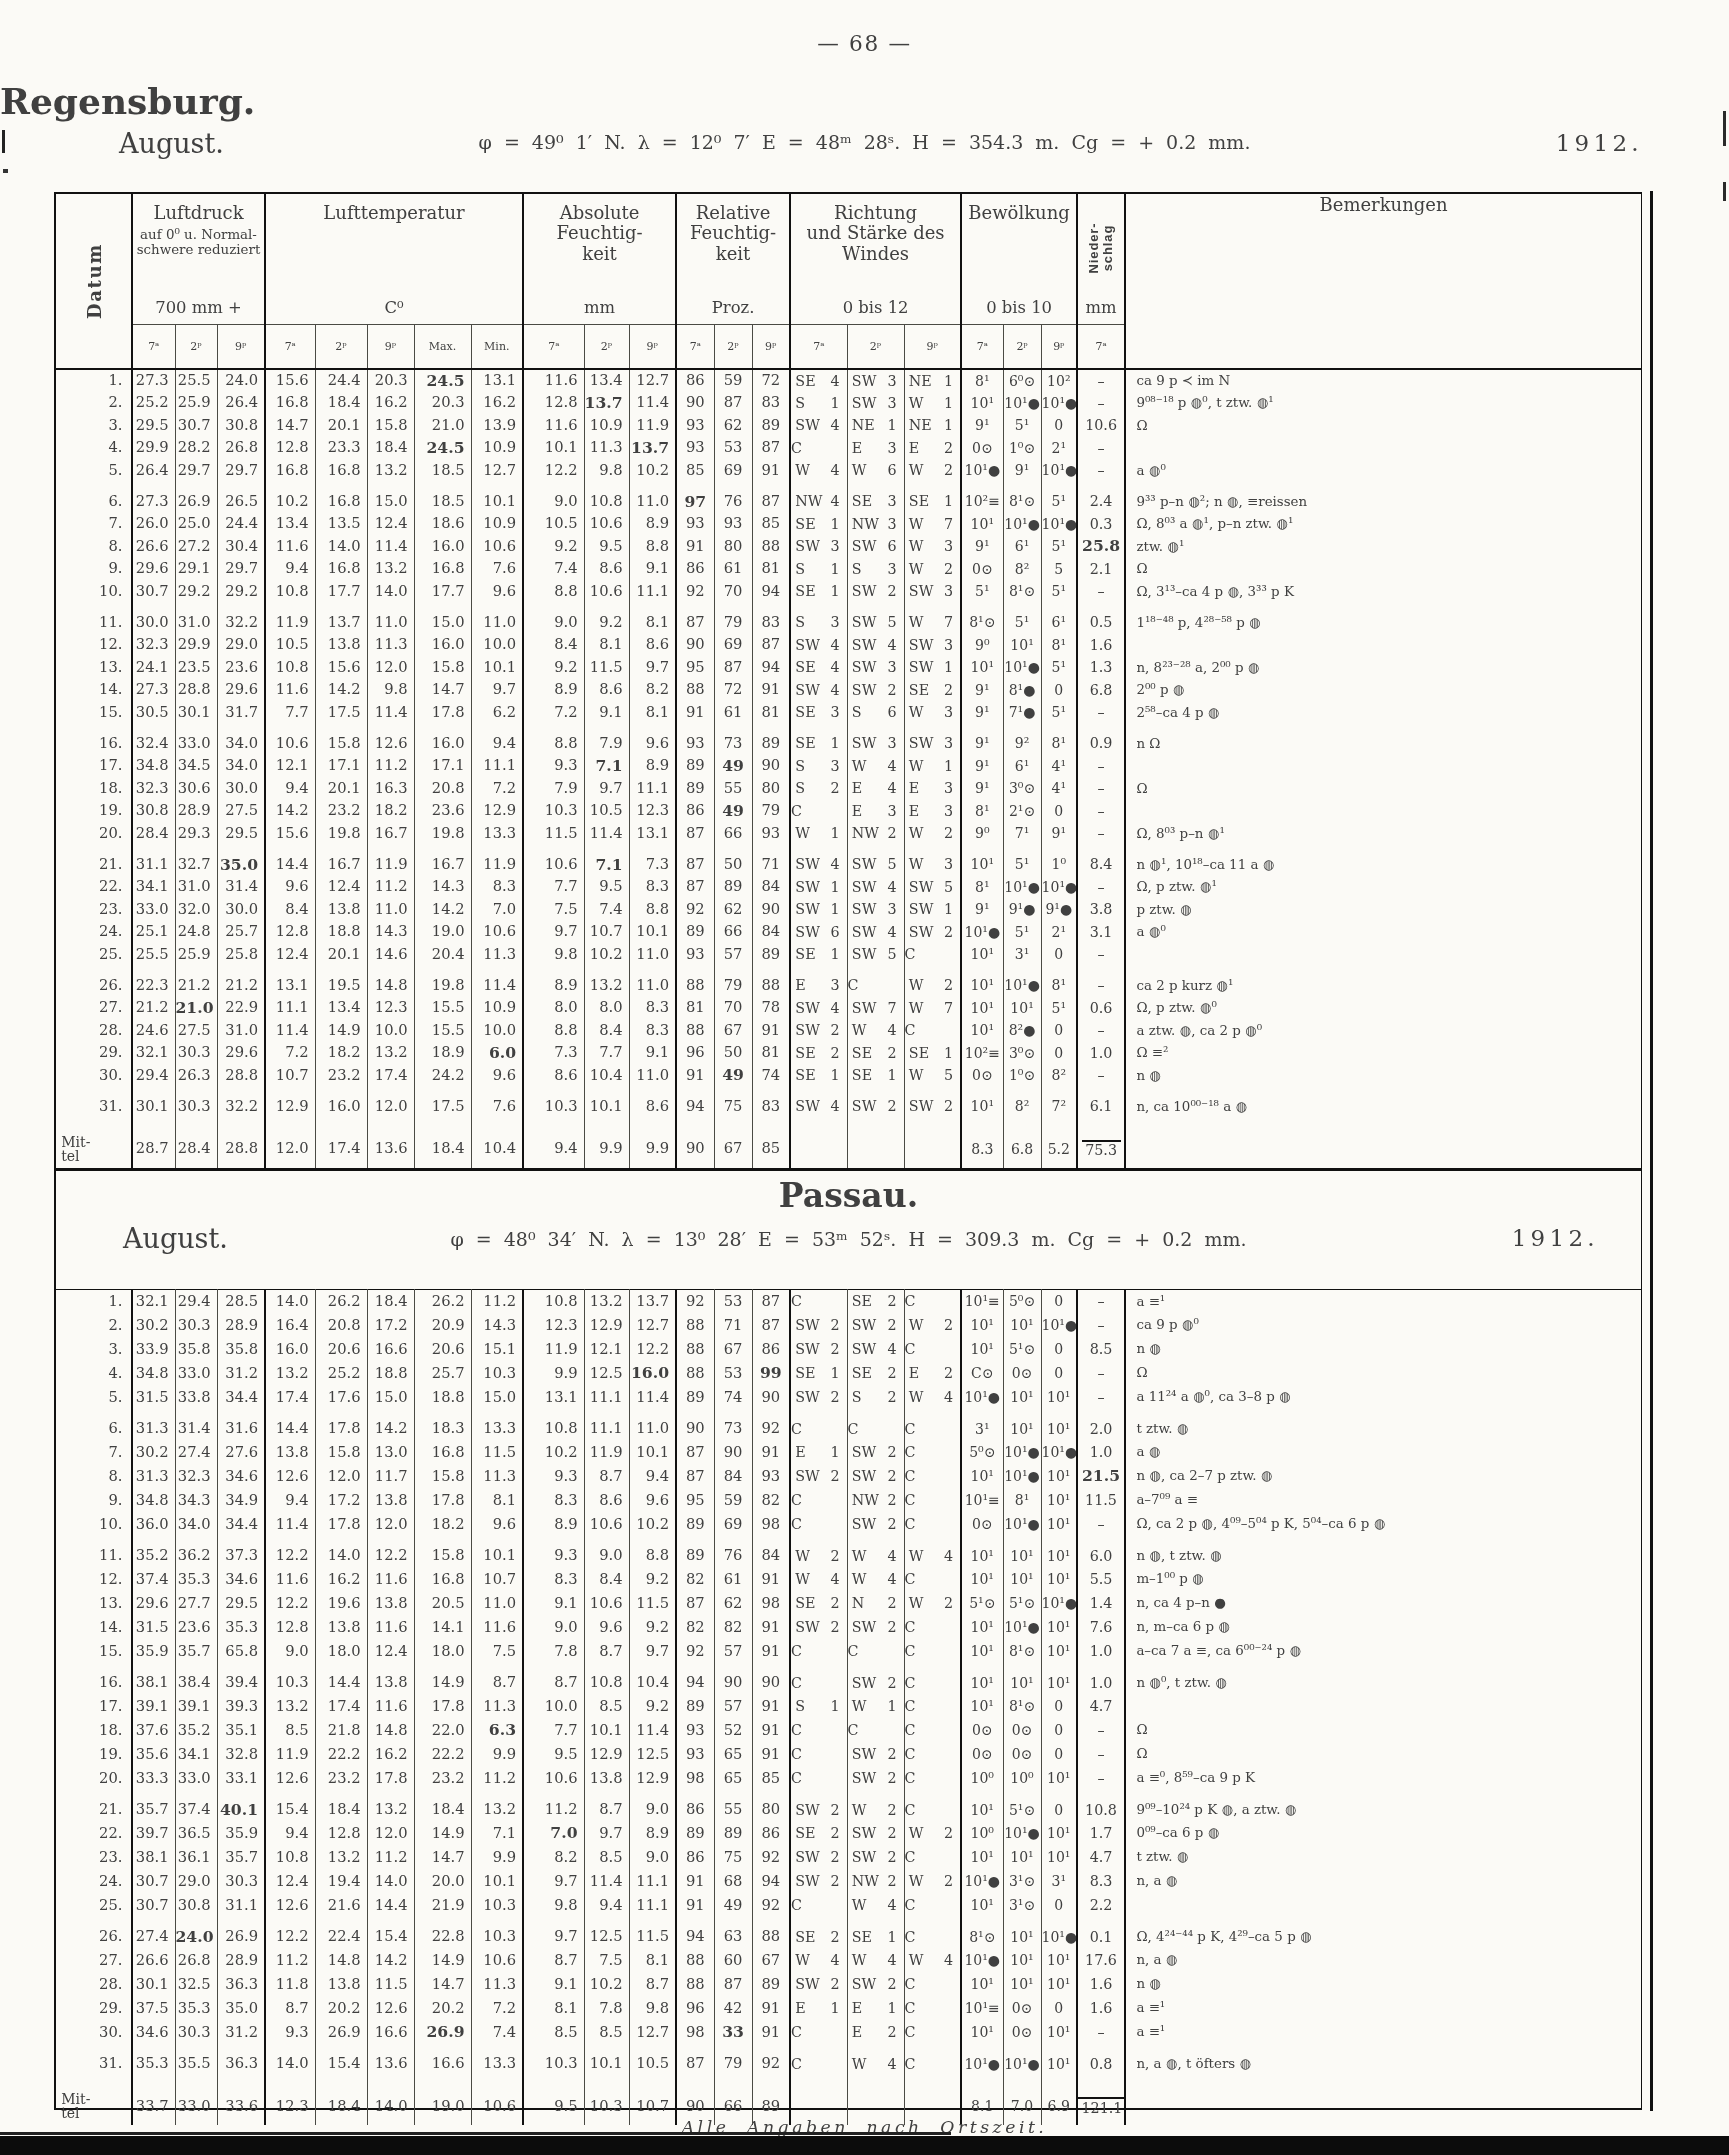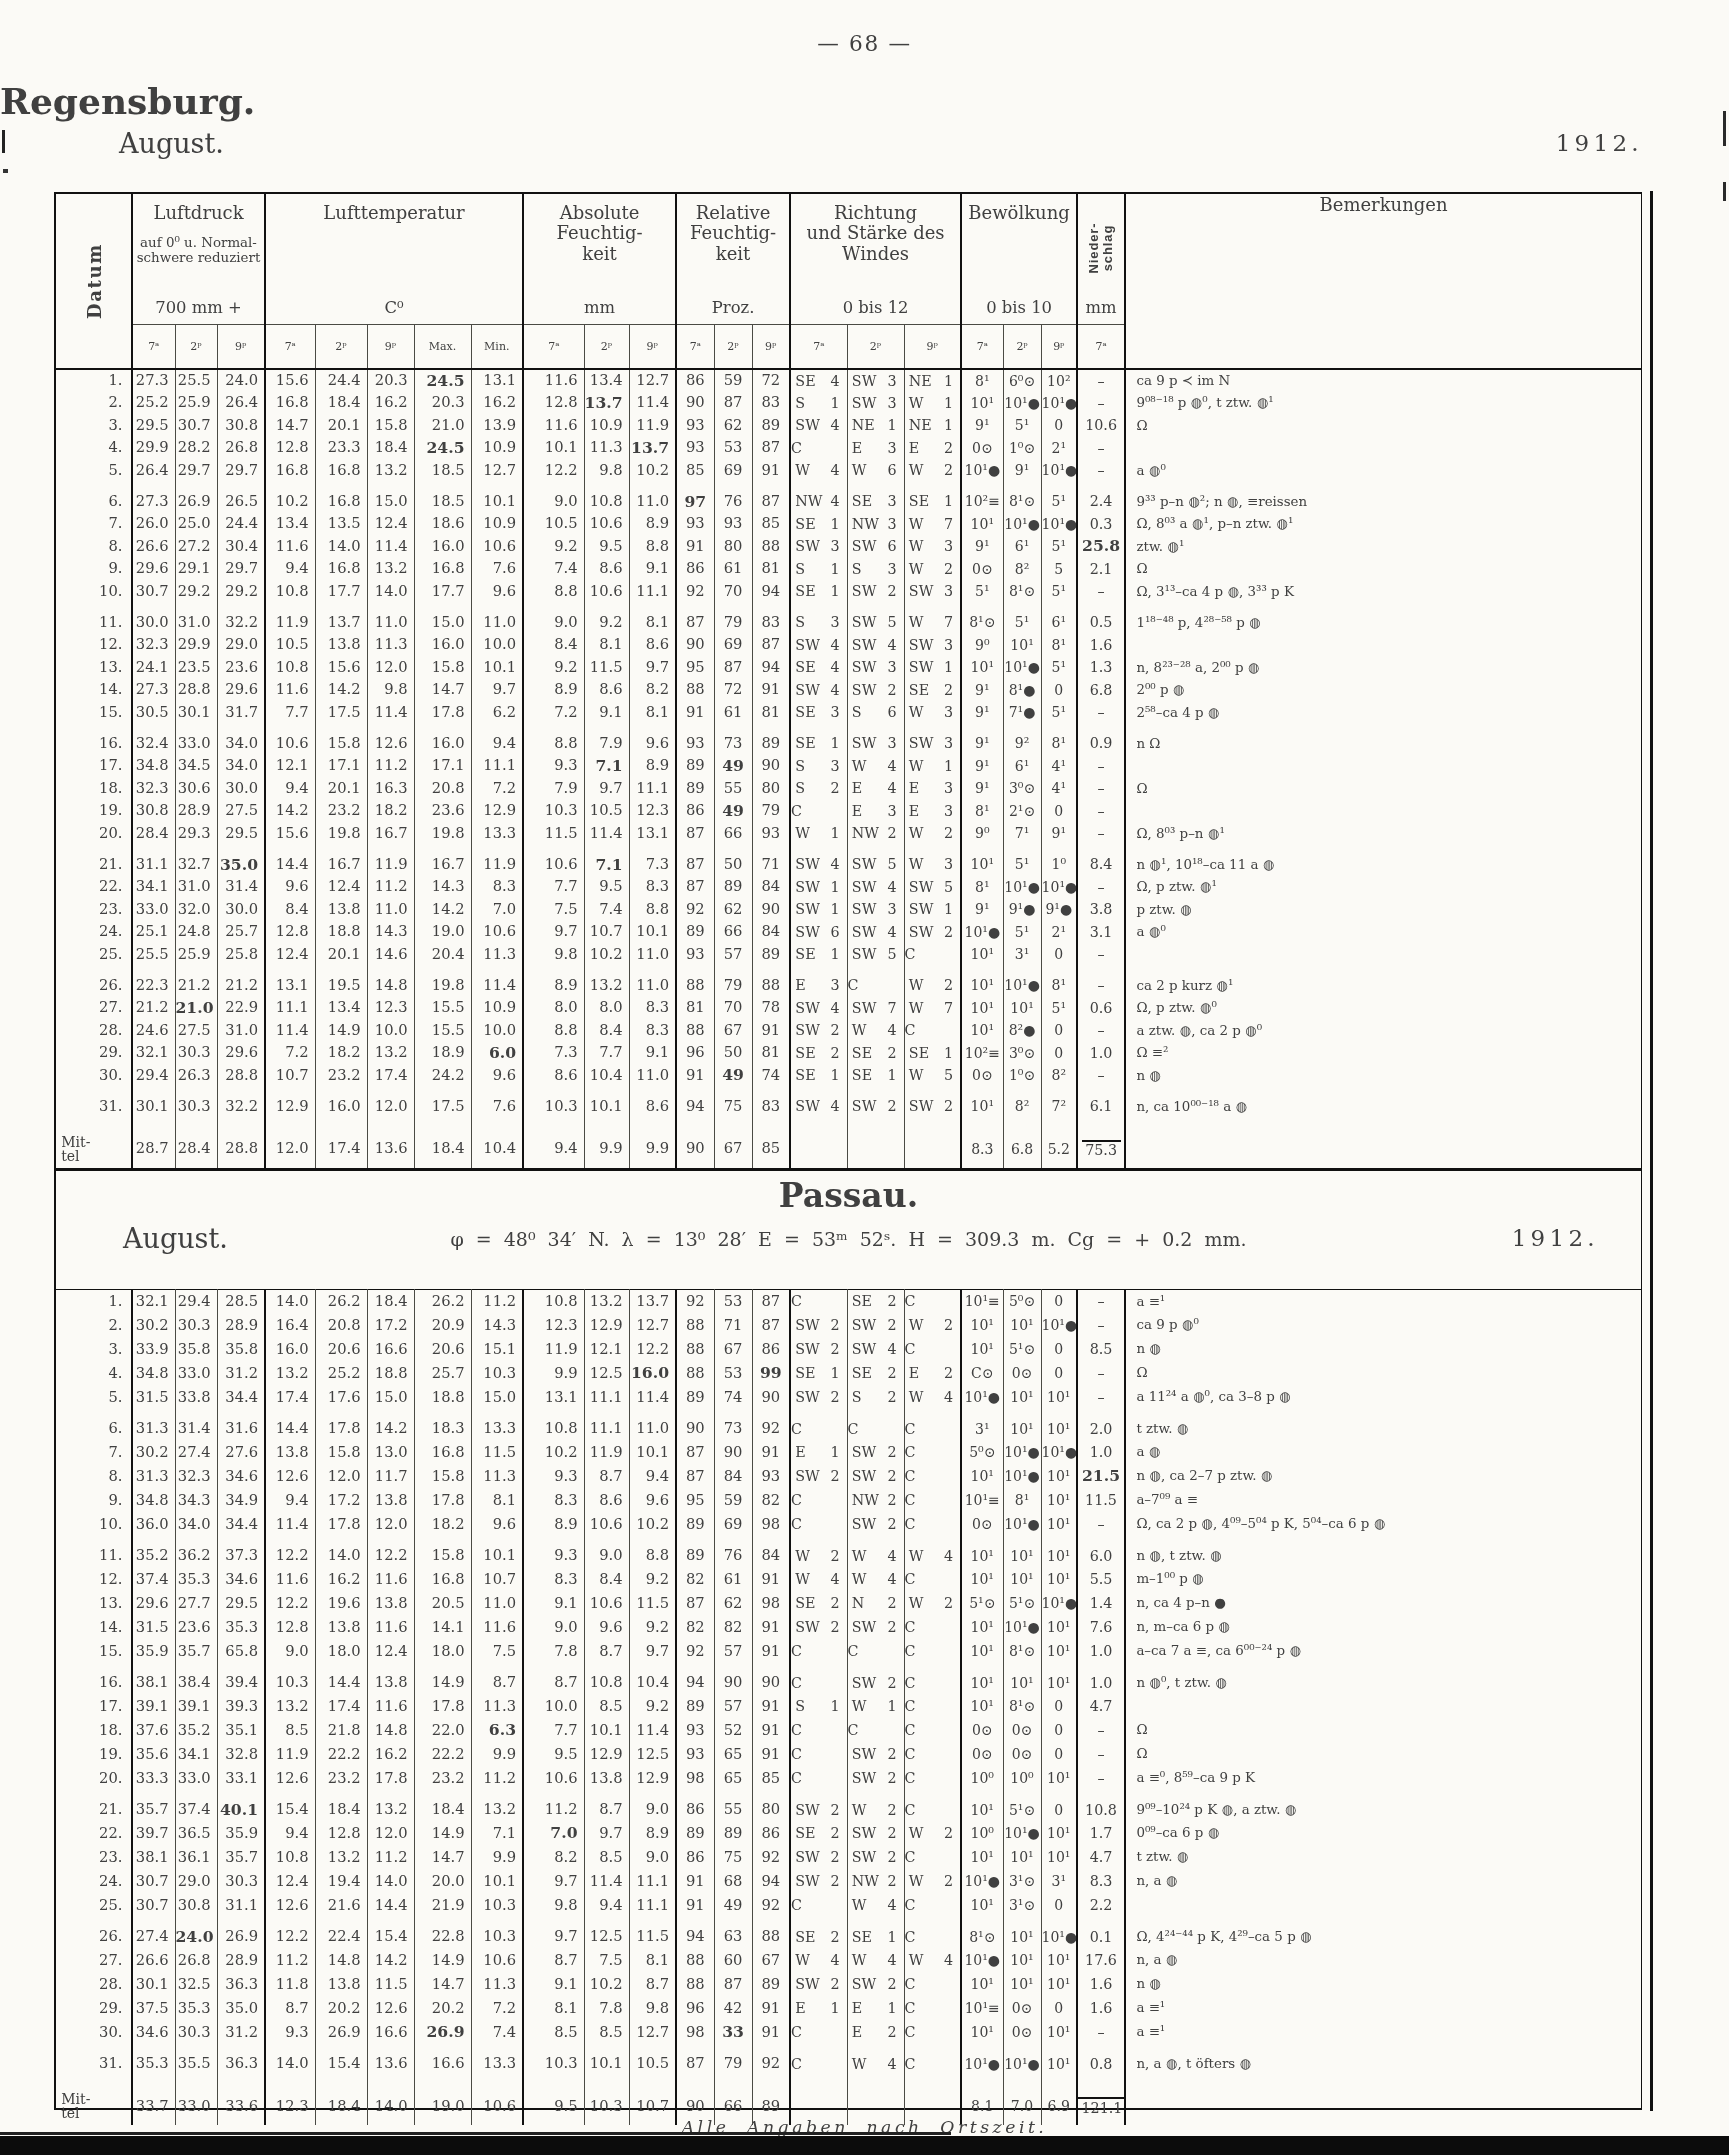--- a/index.html
+++ b/index.html
@@ -35,21 +35,21 @@
   .wx tr.gap td{padding-top:8.6px;height:31px;}
   .wx tr.gap td.wsplit{padding-top:8.6px;}
   .wx tr.mittel td{padding-top:12px;height:50px;vertical-align:middle;}
   .wx tr.mittel td.datum{font-size:14px;white-space:normal;line-height:1.0;padding-right:3.5px;text-align:left;padding-left:5.2px;}
   .wx tr.mittel td.nied span.sum{display:inline-block;border-top:2.2px solid #111;padding:1.7px 3.5px 0 3.5px;}
 
   .wx thead th{vertical-align:top;}
   th.h-datum{border-left:none;}
   th.grp{border-left:2.6px solid #111;}
   .gt{font-size:18px;line-height:1.15;margin-top:8.6px;text-align:center;}
-  .gs{font-size:13.4px;line-height:1.1;margin-top:13px;text-align:center;}
+  .gs{font-size:13.4px;line-height:1.1;margin-top:5px;text-align:center;}
   .gu{font-size:16.4px;text-align:center;position:absolute;bottom:7px;left:0;right:0;}
   th.grp,th.h-datum,th.h-nied,th.h-bem{position:relative;height:130px;}
   .rotl{position:absolute;left:50%;top:50%;transform:translate(-50%,-50%) rotate(-90deg);
         font-size:18px;font-weight:bold;letter-spacing:1.7px;white-space:nowrap;}
   .rotn{position:absolute;left:50%;top:42%;transform:translate(-50%,-50%) rotate(-90deg);
         font-family:"Liberation Sans","DejaVu Sans",sans-serif;font-weight:bold;font-size:13px;line-height:1.05;
         letter-spacing:0.9px;text-align:center;white-space:nowrap;}
   th.h-bem{font-size:18px;vertical-align:middle;border-left:2.6px solid #111;}
   .wx thead tr.times th{height:45px;font-size:11px;text-align:center;vertical-align:middle;
         border-top:0.9px solid #4a4a44;border-bottom:2.6px solid #111;border-left:0.9px solid #4a4a44;}
@@ -72,20 +72,21 @@
   .mark3{position:absolute;right:2.6px;top:111px;width:3.5px;height:35px;background:#2a2a2a;}
   .mark4{position:absolute;right:3.5px;top:182px;width:2.6px;height:19px;background:#2a2a2a;}
 </style>
 </head>
 <body>
 
 <div class="page">
   <div class="pnum">—  68  —</div>
   <div class="r-title">Regensburg.</div>
   <div class="r-month">August.</div>
+  <div class="r-coords">φ = 49⁰ 1′ N. λ = 12⁰ 7′ E = 48ᵐ 28ˢ. H = 354.3 m. Cg = + 0.2 mm.</div>
   <div class="r-year">1912.</div>
 
   <div class="frame">
     <table id="t0" class="wx">
         <colgroup>
           <col style="width: 76px;">
           <col style="width: 43px;">
           <col style="width: 42px;">
           <col style="width: 48px;">
           <col style="width: 50px;">

